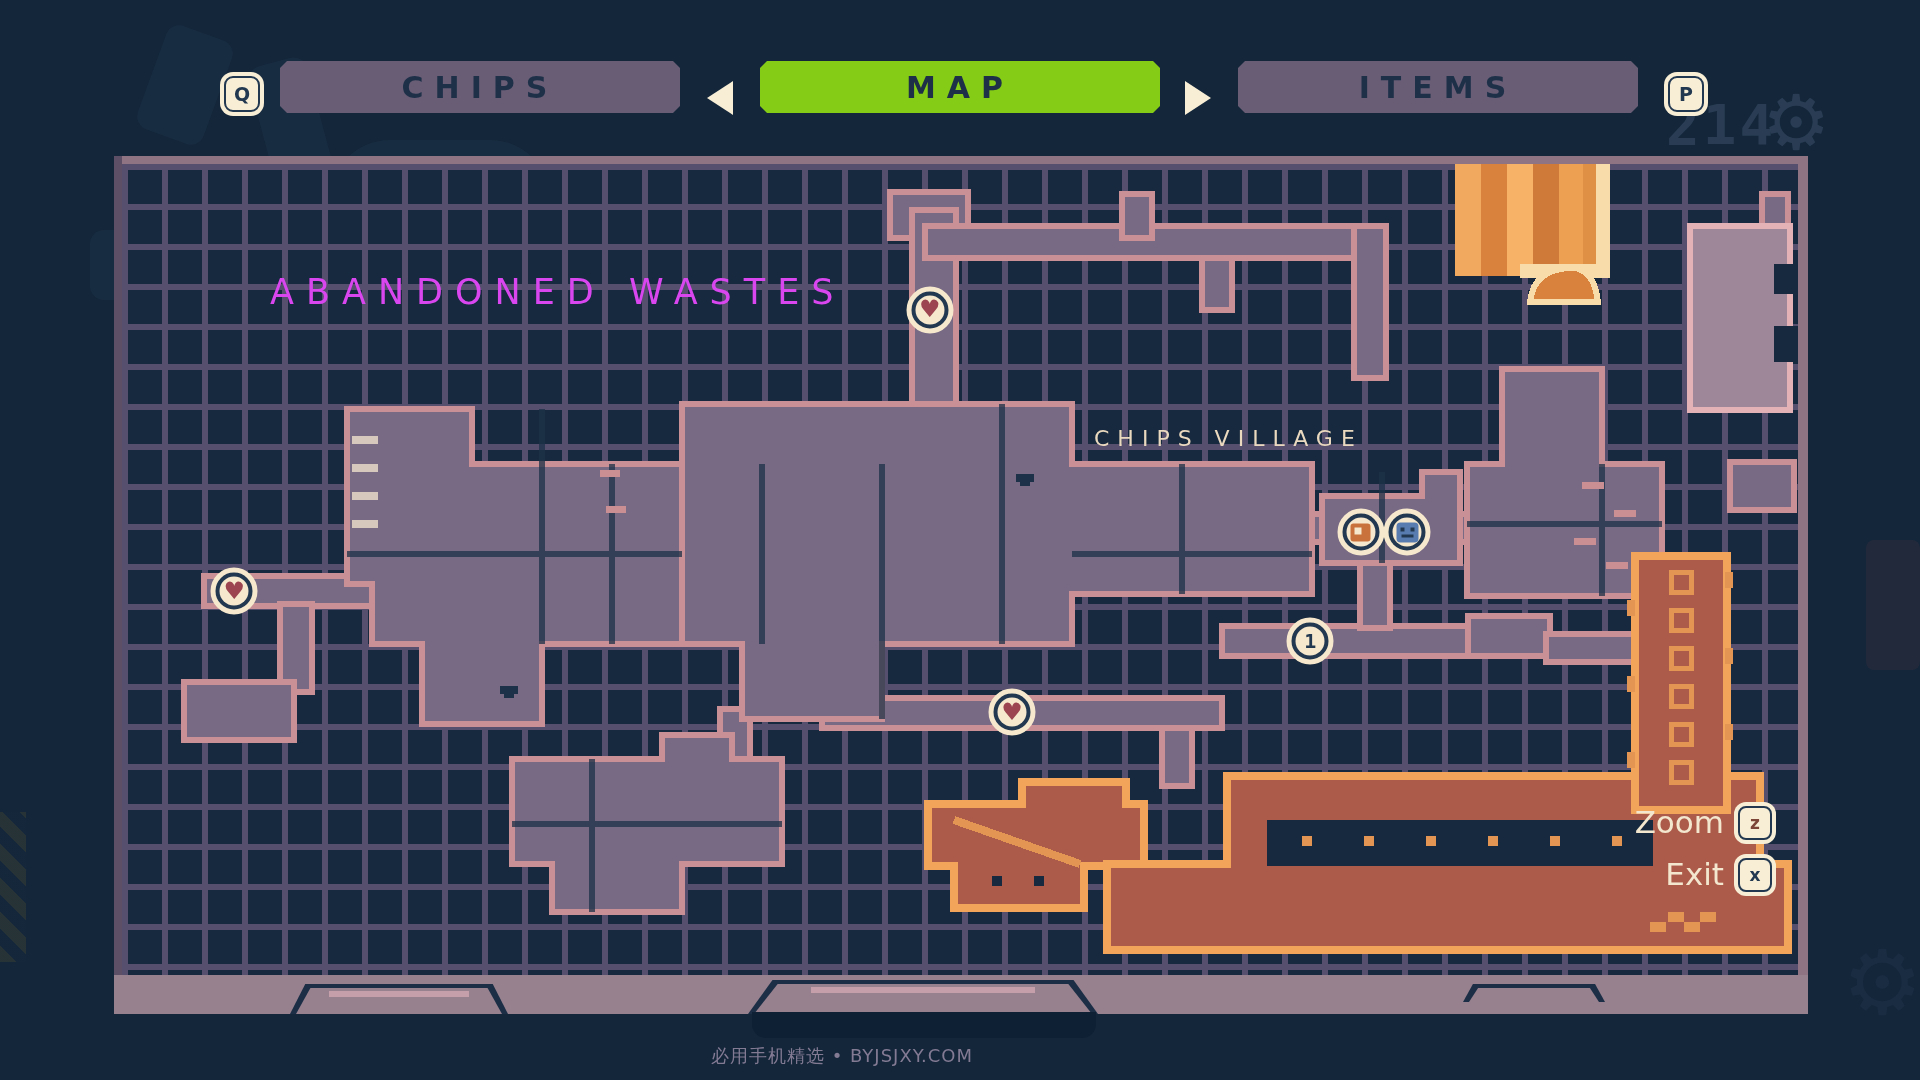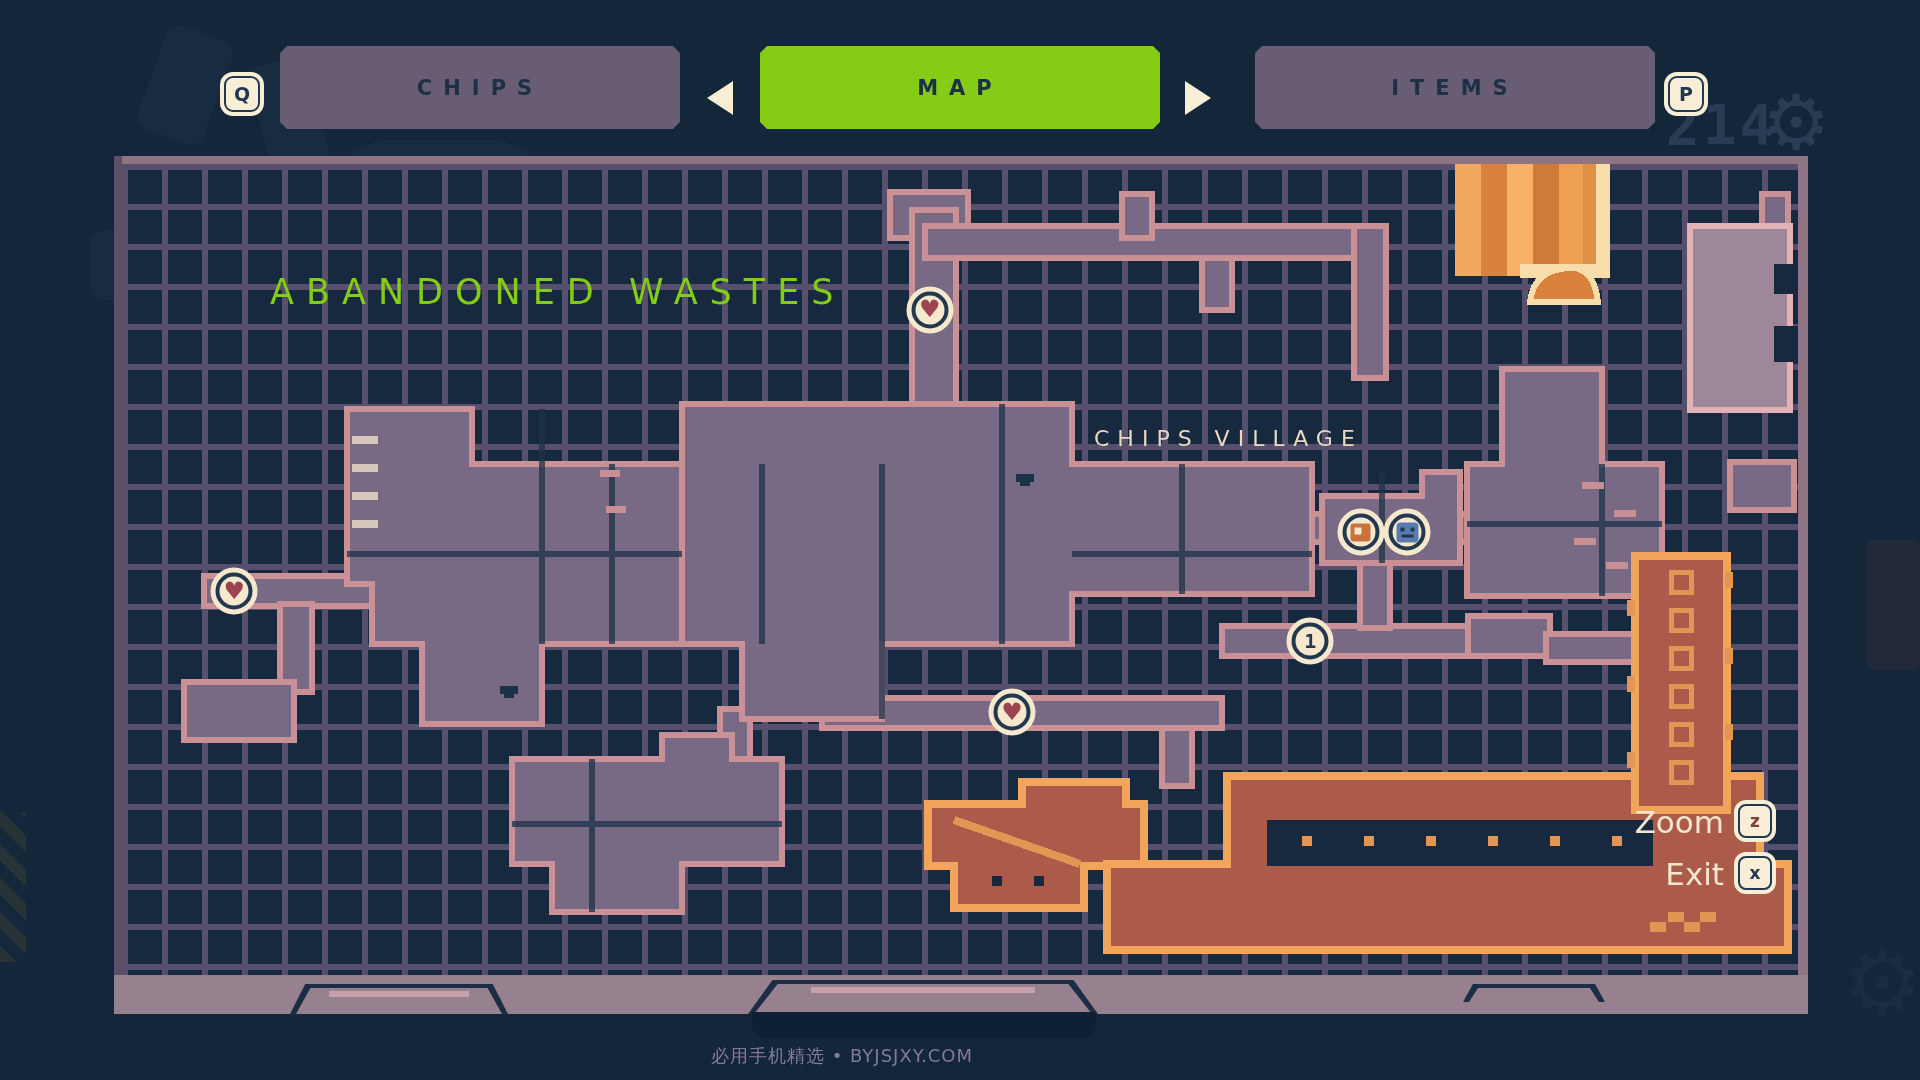--- a/index.html
+++ b/index.html
@@ -27,67 +27,67 @@
   
   .key{
     position:relative;width:36px;height:36px;background:#f8eed6;border:2px solid #223850;border-radius:9px;
     box-shadow:0 0 0 4px #f8eed6;display:flex;align-items:center;justify-content:center;
     font-weight:bold;font-size:19px;color:#223850;box-sizing:border-box;
   }
   .key.key-z{color:#7c4538;}
   #key-q{position:absolute;left:224px;top:76px;}
   #key-p{position:absolute;left:1668px;top:76px;}
   .tab{
-    position:absolute;top:46px;height:83px;display:flex;align-items:center;justify-content:center;
-    background:#695d76;color:#1d3048;font-weight:bold;font-size:21px;letter-spacing:11px;
+    position:absolute;top:61px;height:52px;display:flex;align-items:center;justify-content:center;
+    background:#695d76;color:#1d3048;font-weight:bold;font-size:30px;letter-spacing:11px;
     clip-path:polygon(7px 0,calc(100% - 7px) 0,100% 7px,100% calc(100% - 7px),calc(100% - 7px) 100%,7px 100%,0 calc(100% - 7px),0 7px);
   }
   .tab.active{background:#84cc16;}
   #tab-chips{left:280px;width:400px;}
   #tab-map{left:760px;width:400px;}
-  #tab-items{left:1238px;width:400px;margin-left:17px;}
+  #tab-items{left:1238px;width:400px;}
   .arrow{position:absolute;top:81px;width:26px;height:34px;background:#f8eed6;}
   #arrow-left{left:707px;clip-path:polygon(100% 0,100% 100%,0 50%);}
   #arrow-right{left:1185px;clip-path:polygon(0 0,0 100%,100% 50%);}
 
   
   #frame-top{position:absolute;left:114px;top:156px;width:1692px;height:8px;background:#8f7584;}
   #frame-left{position:absolute;left:114px;top:156px;width:8px;height:858px;background:#5d5066;}
   #frame-right{position:absolute;left:1798px;top:156px;width:10px;height:858px;background:#8f7584;}
   #bezel{position:absolute;left:114px;top:975px;width:1694px;height:39px;background:#97818f;}
   .foot{position:absolute;background:#1b2e45;clip-path:polygon(7% 0,93% 0,100% 100%,0 100%);}
   .foot .foot-in{position:absolute;inset:4px 6px 0 6px;background:#97818f;clip-path:polygon(7% 0,93% 0,100% 100%,0 100%);}
   .foot .foot-hl{position:absolute;left:18%;top:7px;width:64%;height:6px;background:#c59fa9;}
   #foot-left{left:290px;top:984px;width:218px;height:30px;}
   #foot-center{left:748px;top:980px;width:350px;height:34px;}
   #foot-right{left:1463px;top:984px;width:142px;height:18px;}
   #footer-bar{position:absolute;left:752px;top:1012px;width:344px;height:26px;background:#0e2134;border-radius:0 0 14px 14px;}
 
   
   #screen{position:absolute;left:122px;top:164px;width:1676px;height:811px;background:#16293e;overflow:hidden;}
   #screen svg{position:absolute;left:0;top:0;}
-  .map-label{position:absolute;color:#84cc16;white-space:nowrap;}
+  .map-label{position:absolute;color:#d946ef;white-space:nowrap;}
   #region-title{left:148px;top:108px;font-size:35px;letter-spacing:12px;}
   #area-label{left:972px;top:262px;font-size:22px;letter-spacing:8px;color:#ead9bf;}
 
   
   .marker{position:absolute;width:47px;height:47px;transform:translate(-50%,-50%);}
   .marker .ring{position:absolute;inset:0;border-radius:50%;background:#223850;border:5px solid #f6e8cc;box-sizing:border-box;}
   .marker .core{position:absolute;inset:9px;border-radius:50%;background:#f6e8cc;display:flex;align-items:center;justify-content:center;}
   .marker .glyph-heart{font-size:24px;line-height:1;color:#9c4450;margin-top:-2px;}
   .marker .glyph-one{font-family:"DejaVu Sans Mono",monospace;font-weight:bold;font-size:20px;color:#223850;}
   .shop-box{position:relative;width:20px;height:18px;background:#c9723c;border-radius:3px;}
   .shop-box:after{content:"";position:absolute;left:4px;top:4px;width:7px;height:7px;background:#f6e8cc;}
   .save-box{position:relative;width:22px;height:20px;background:#587cb0;border-radius:4px;}
   .save-box:before{content:"";position:absolute;left:4px;top:5px;width:4px;height:4px;background:#223850;box-shadow:10px 0 #223850;}
   .save-box:after{content:"";position:absolute;left:5px;top:12px;width:12px;height:3px;background:#223850;}
 
   
   #map-controls{position:absolute;right:26px;top:640px;display:flex;flex-direction:column;gap:16px;align-items:flex-end;}
-  .ctrl-row{display:flex;align-items:flex-start;gap:14px;cursor:pointer;}
+  .ctrl-row{display:flex;align-items:flex-end;gap:14px;cursor:pointer;}
   .ctrl-row .ctrl-label{color:#f3e7cf;font-size:31px;}
   .ctrl-row .key{width:34px;height:34px;font-size:17px;border-radius:8px;}
 
   
   #watermark{position:absolute;left:0;top:1044px;width:1684px;text-align:center;
     font-size:18px;color:#837a94;letter-spacing:1px;}
 </style>
 </head>
 <body>
 

